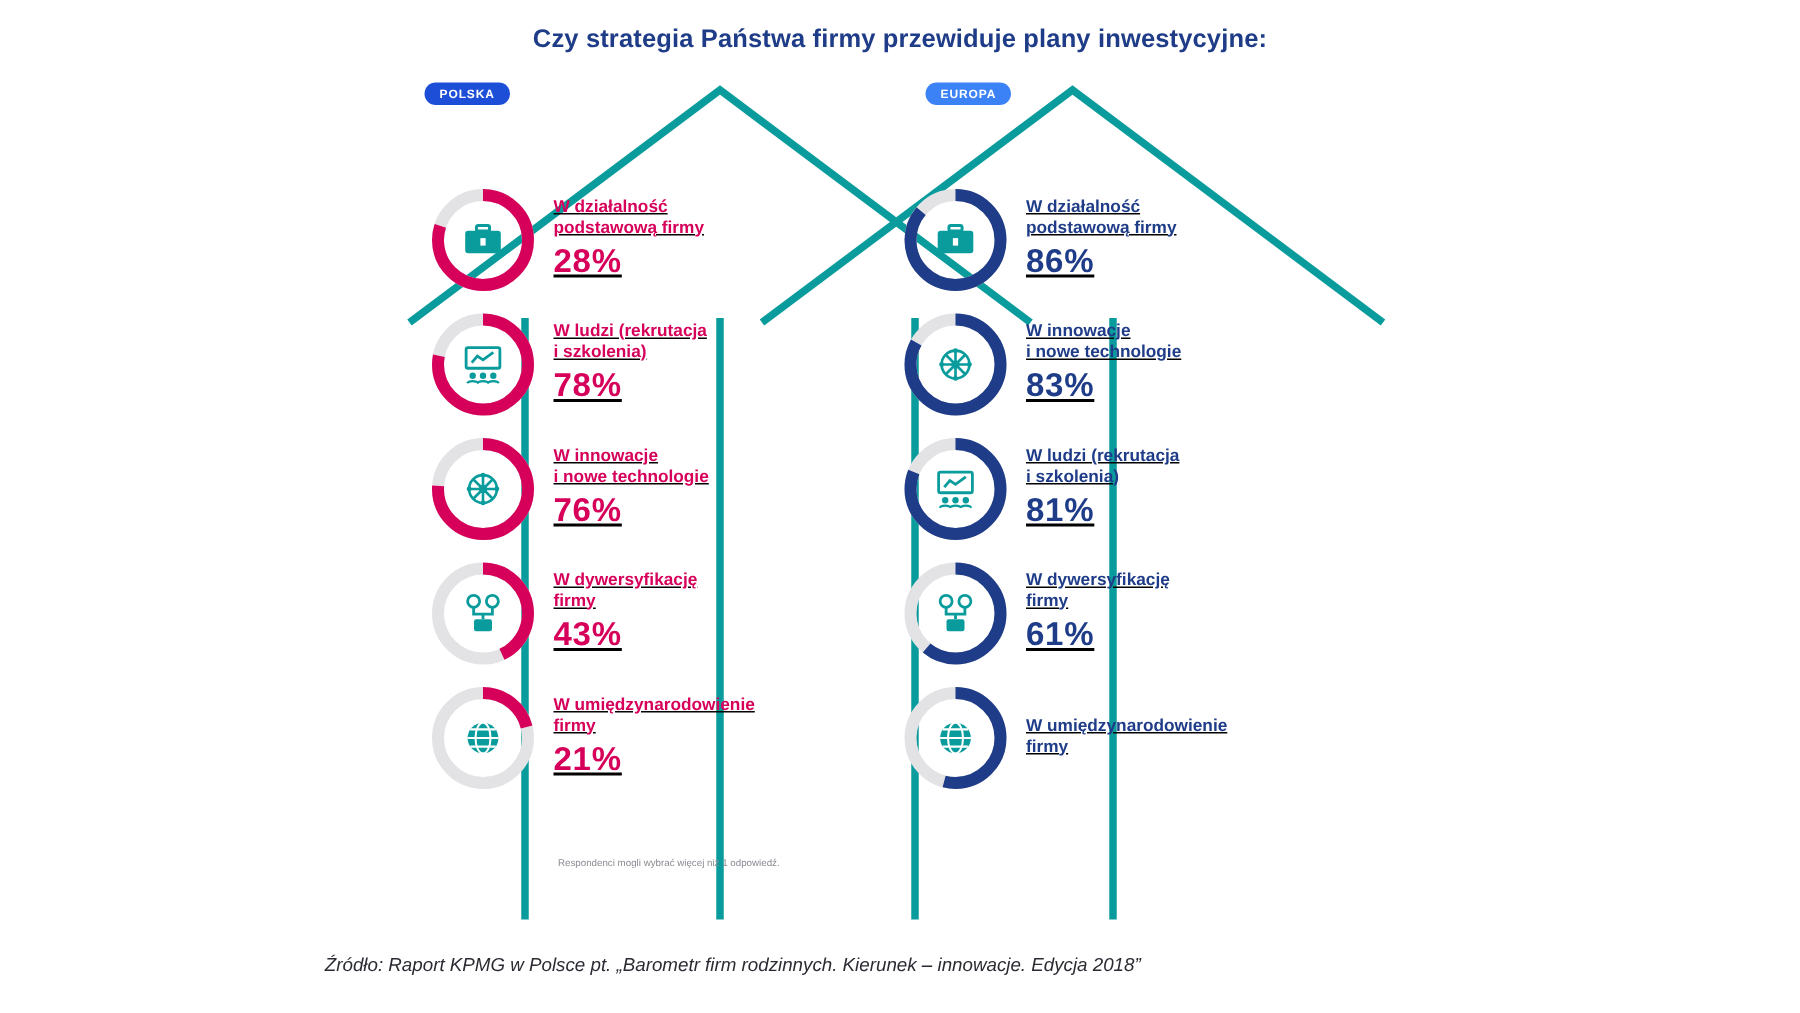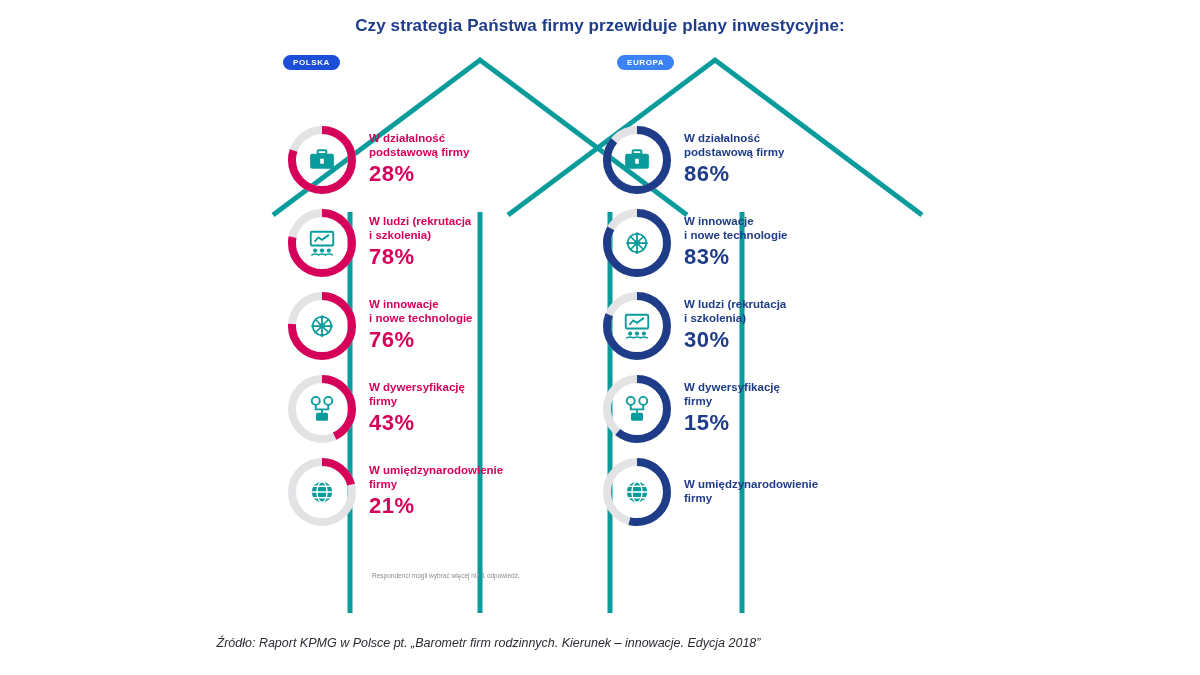--- a/index.html
+++ b/index.html
@@ -59,20 +59,21 @@
   .donut svg{display:block;}
   .donut .glyph{
     position:absolute;
     left:0;top:0;width:74px;height:74px;
     display:flex;align-items:center;justify-content:center;
     color:#0a9c9c;
   }
   .txt{
     margin-left:10px;
     line-height:1.18;
+    text-decoration:underline;
   }
   .lbl{
     font-size:11.5px;
     font-weight:bold;
   }
   .val{
     font-size:22px;
     font-weight:bold;
     margin-top:2px;
     letter-spacing:.5px;
@@ -284,42 +285,42 @@
               <circle cx="6.5" cy="18" r="1.7" fill="currentColor" stroke="none"></circle>
               <circle cx="12" cy="18" r="1.7" fill="currentColor" stroke="none"></circle>
               <circle cx="17.5" cy="18" r="1.7" fill="currentColor" stroke="none"></circle>
               <path d="M3.6 22c.6-1.6 5.2-1.6 5.8 0M9.1 22c.6-1.6 5.2-1.6 5.8 0M14.6 22c.6-1.6 5.2-1.6 5.8 0" stroke-width="1.2"></path>
             </svg>
           </span>
         </div>
         <div class="txt">
           <div class="lbl">W ludzi (rekrutacja</div>
           <div class="lbl">i szkolenia)</div>
-          <div class="val">30%</div>
+          <div class="val">81%</div>
         </div>
       </div>
       <div class="row">
         <div class="donut">
           <svg width="74" height="74" viewBox="0 0 74 74">
             <circle cx="37" cy="37" r="30" fill="none" stroke="#e3e3e6" stroke-width="8"></circle>
             <circle cx="37" cy="37" r="30" fill="none" stroke="#1f3c88" stroke-width="8" stroke-dasharray="114.98 73.51" transform="rotate(-90 37 37)" stroke-linecap="butt"></circle>
           </svg>
           <span class="glyph">
             <svg width="30" height="30" viewBox="0 0 24 24" fill="none" stroke="currentColor" stroke-width="1.5">
               <circle cx="7" cy="5.5" r="3.2"></circle>
               <circle cx="17" cy="5.5" r="3.2"></circle>
               <path d="M7 8.7v3.6h10V8.7M12 12.3v2.6"></path>
               <rect x="7.2" y="15" width="9.6" height="6.4" rx="1.2" fill="currentColor" stroke="none"></rect>
             </svg>
           </span>
         </div>
         <div class="txt">
           <div class="lbl">W dywersyfikację</div>
           <div class="lbl">firmy</div>
-          <div class="val">15%</div>
+          <div class="val">61%</div>
         </div>
       </div>
       <div class="row">
         <div class="donut">
           <svg width="74" height="74" viewBox="0 0 74 74">
             <circle cx="37" cy="37" r="30" fill="none" stroke="#e3e3e6" stroke-width="8"></circle>
             <circle cx="37" cy="37" r="30" fill="none" stroke="#1f3c88" stroke-width="8" stroke-dasharray="101.79 86.71" transform="rotate(-90 37 37)" stroke-linecap="butt"></circle>
           </svg>
           <span class="glyph">
             <svg width="30" height="30" viewBox="0 0 24 24" fill="none" stroke="currentColor" stroke-width="1.4">

